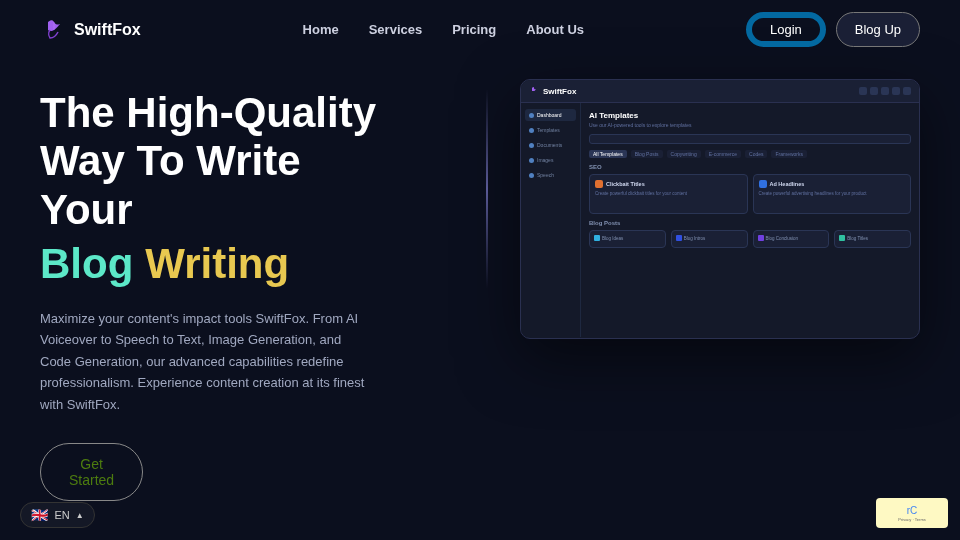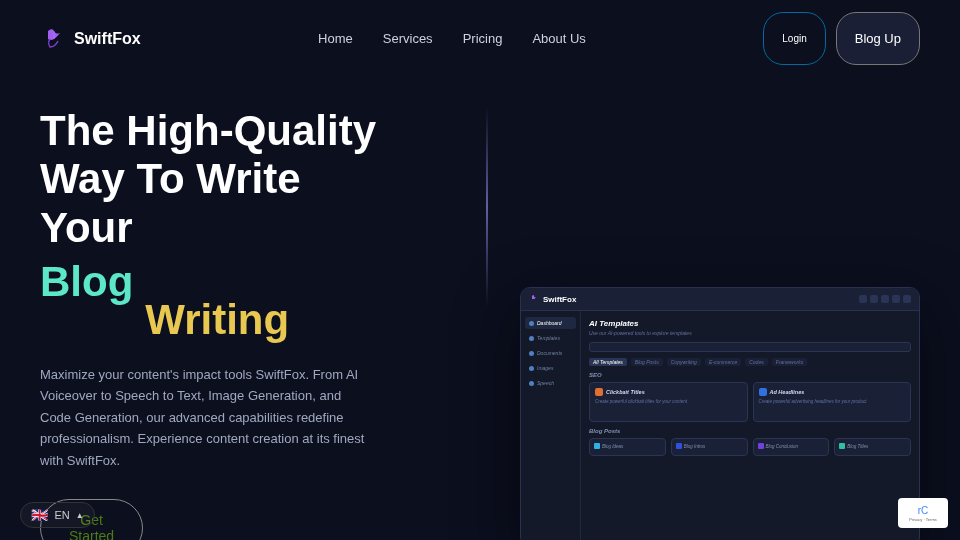--- a/index.html
+++ b/index.html
@@ -34,48 +34,49 @@
       height: 28px;
     }
     .nav-links {
       display: flex;
       gap: 30px;
       font-size: 13px;
       color: #cdd0e0;
     }
     .nav-links span {
       cursor: pointer;
+      font-weight: bold;
     }
     .nav-buttons {
       display: flex;
       gap: 10px;
     }
     .btn-login {
-      border: 1px solid #0369a1;
+      border: 6px solid #0369a1;
       background: transparent;
       color: #fff;
-      padding: 20px 18px;
+      padding: 4px 18px;
       border-radius: 20px;
-      font-size: 10px;
+      font-size: 13px;
       cursor: pointer;
     }
     .btn-signup {
       border: 1px solid #777;
       background: #1a1f35;
       color: #fff;
       padding: 6px 18px;
       border-radius: 20px;
       font-size: 13px;
       cursor: pointer;
     }
 
     
     .hero {
       display: flex;
-      align-items: flex-end;
+      align-items: flex-start;
       padding: 30px 40px 0 40px;
       position: relative;
     }
     .hero-left {
       flex: 0 0 480px;
       padding-right: 20px;
     }
     .hero-title {
       font-size: 42px;
       font-weight: 800;
@@ -84,21 +85,21 @@
       margin-bottom: 6px;
     }
     .hero-animated-word {
       display: flex;
       gap: 12px;
       font-size: 42px;
       font-weight: 800;
       margin-bottom: 20px;
     }
     .word-blog { color: #5ce8c8; }
-    .word-writing { color: #e8c850; margin-top: 38px; }
+    .word-writing { color: #e8c850; }
     .hero-desc {
       font-size: 13px;
       color: #a0a8c0;
       line-height: 1.65;
       max-width: 330px;
       margin-bottom: 28px;
     }
     .btn-get-started {
       border: 1px solid #888;
       background: transparent;
@@ -154,21 +155,20 @@
     }
     .app-icon-dot {
       width: 8px; height: 8px;
       border-radius: 2px;
       background: #2a3555;
     }
 
     .app-body {
       display: flex;
       height: calc(100% - 24px);
-      font-style: italic;
     }
     .app-sidebar {
       width: 60px;
       background: #141929;
       border-right: 1px solid #1e2840;
       padding: 6px 4px;
       display: flex;
       flex-direction: column;
       gap: 3px;
     }
@@ -331,23 +331,23 @@
       background: rgba(255,255,255,0.04);
     }
     .flag {
       font-size: 14px;
     }
 
     .recaptcha-badge {
       position: absolute;
       bottom: 12px;
       right: 12px;
-      background: #ffffff;
+      background: #fef9c3;
       border-radius: 4px;
-      width: 50px;
+      width: 72px;
       height: 30px;
       display: flex;
       align-items: center;
       justify-content: center;
       overflow: hidden;
     }
     .recaptcha-inner {
       font-size: 4px;
       color: #666;
       text-align: center;

